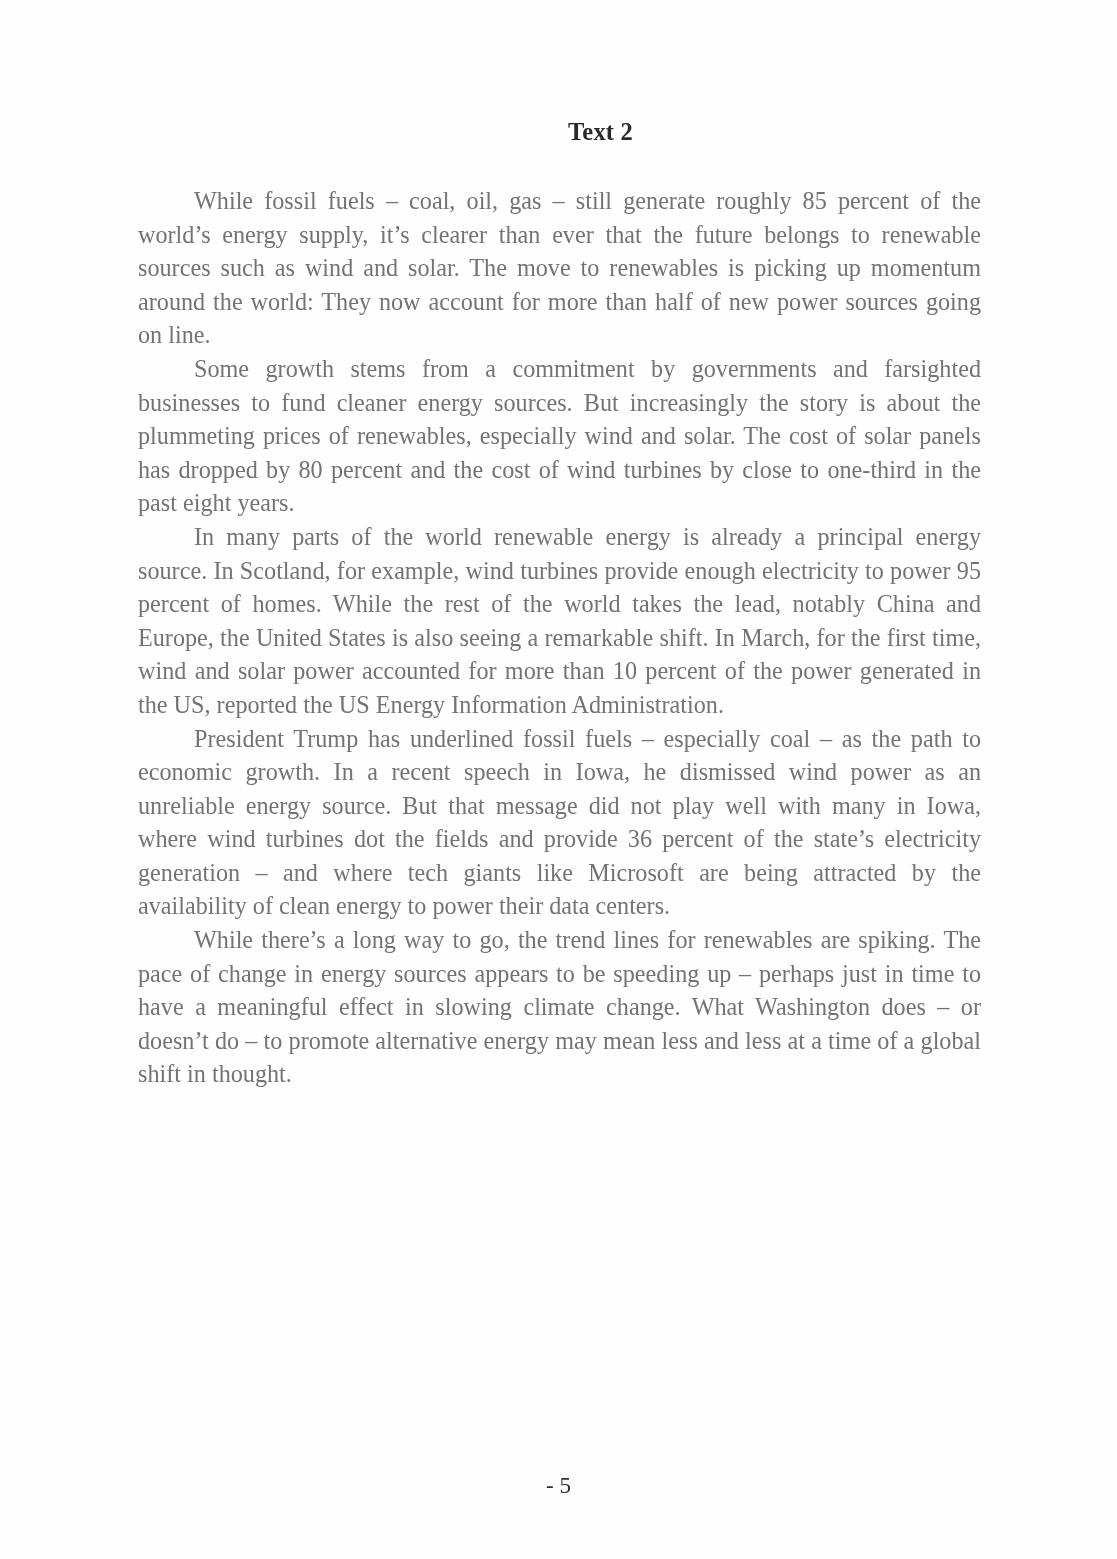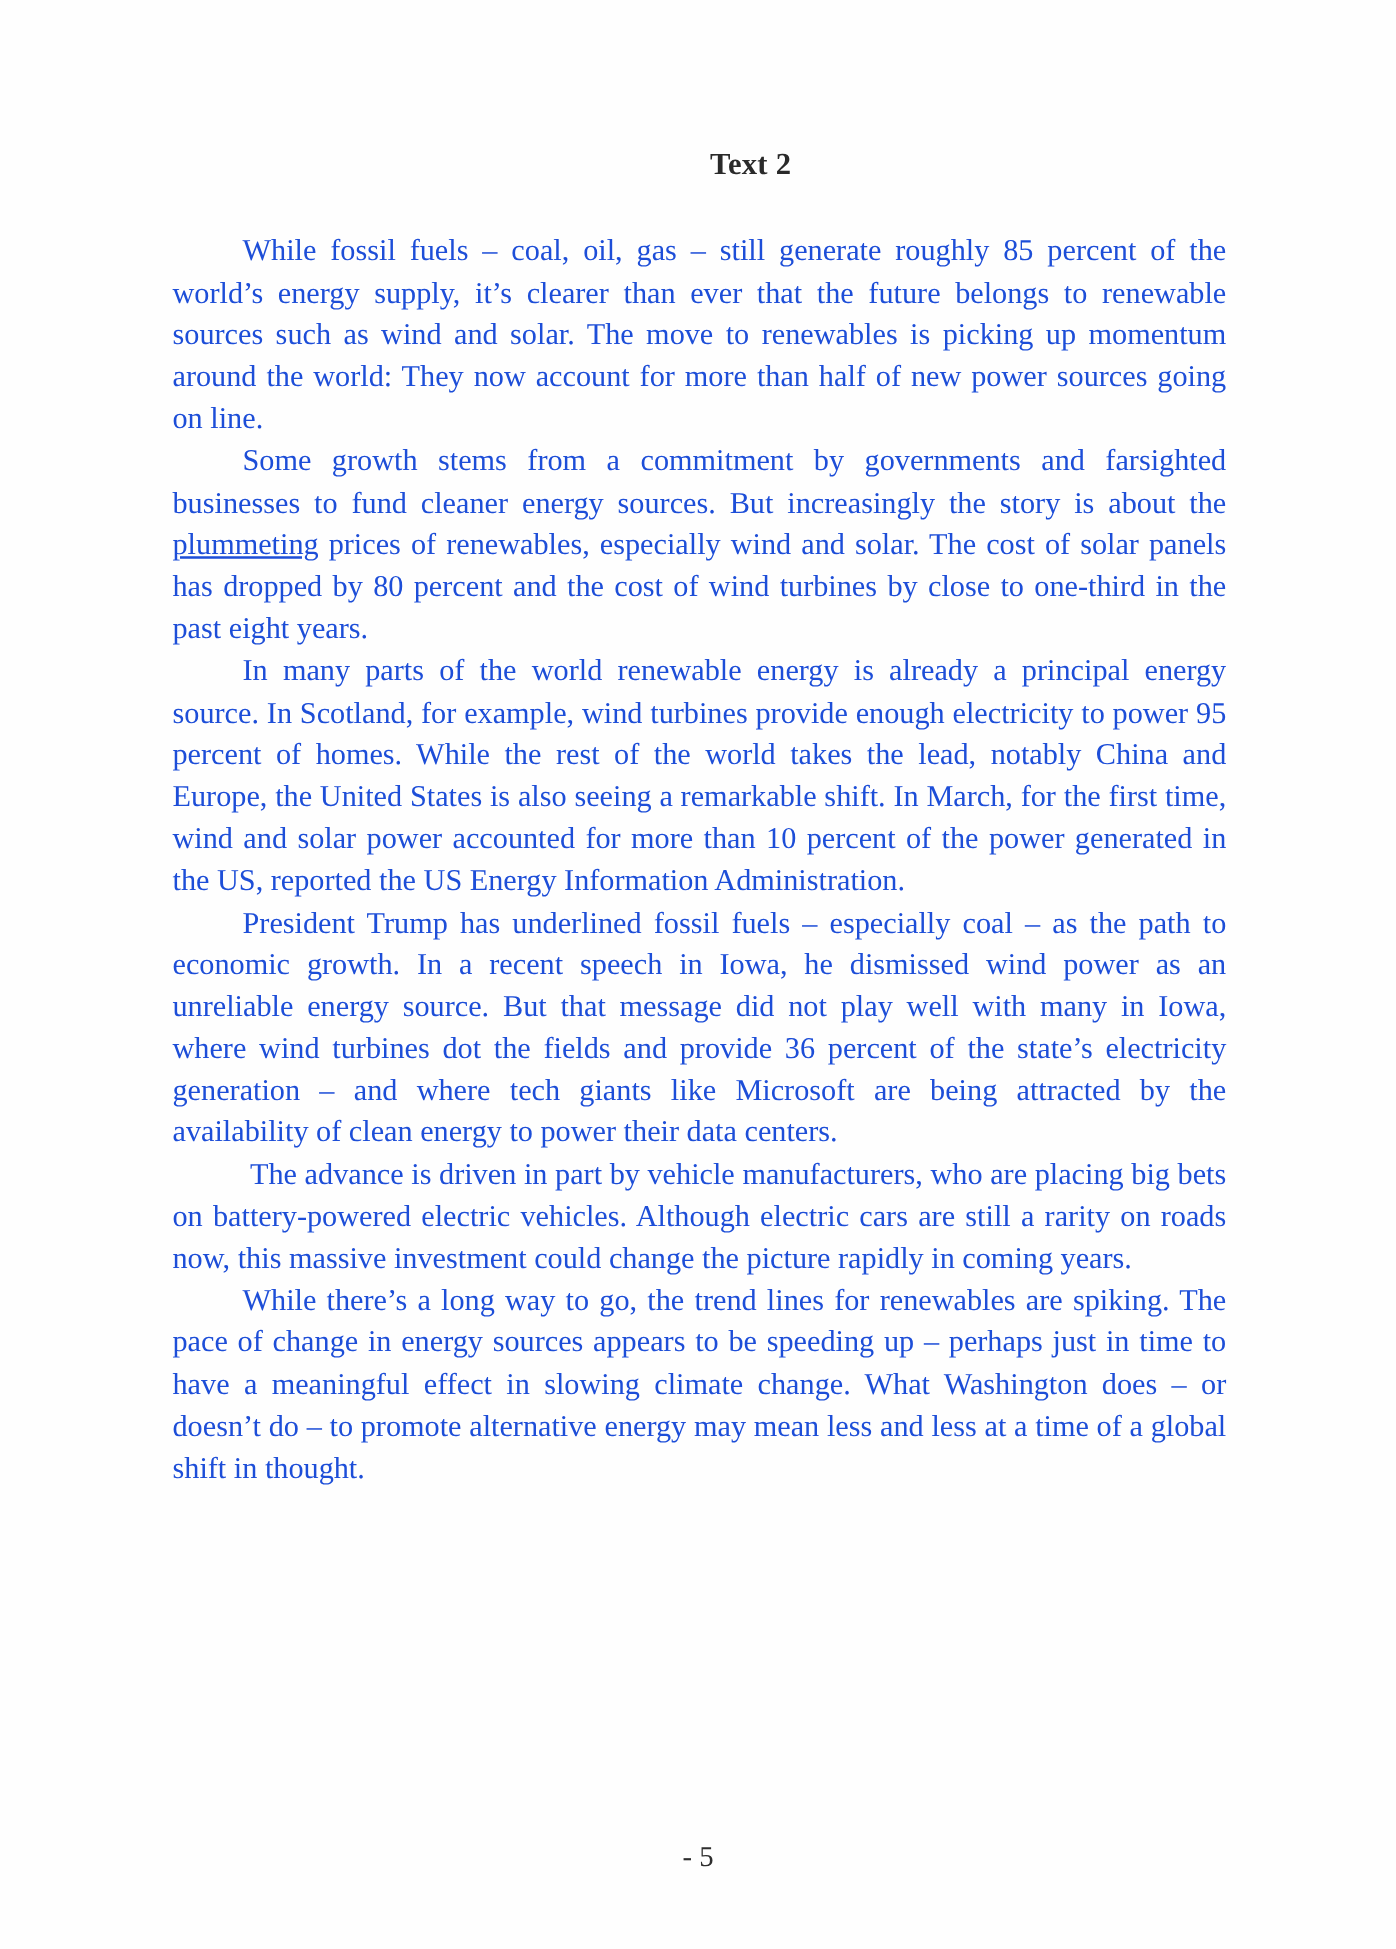--- a/index.html
+++ b/index.html
@@ -44,32 +44,31 @@
     left: 138px;
     width: 843px;
   }
 
   .para {
     margin: 0;
     text-align: justify;
     text-justify: inter-word;
     font-size: 24.2px;
     line-height: 33.6px;
-    color: #1d4ed8;
+    color: #737373;
     text-indent: 56px;
     hyphens: none;
     -webkit-hyphens: none;
   }
 
   .para.indent-wide {
     text-indent: 62px;
   }
 
   .para .u {
-    text-decoration: underline;
     text-underline-offset: 2px;
   }
 
   .page-footer {
     position: absolute;
     top: 1473px;
     left: 0;
     width: 1117px;
     text-align: center;
     font-size: 23px;
@@ -87,21 +86,20 @@
 
     <p class="para">While fossil fuels – coal, oil, gas – still generate roughly 85 percent of the world’s energy supply, it’s clearer than ever that the future belongs to renewable sources such as wind and solar. The move to renewables is picking up momentum around the world: They now account for more than half of new power sources going on line.</p>
 
     <p class="para"><span> Some growth stems from a commitment by governments and farsighted businesses to fund cleaner energy sources. But increasingly the story is about the </span><span class="u">plummeting</span><span> prices of renewables, especially wind and solar. The cost of solar panels has dropped by 80 percent and the cost of wind turbines by close to one-third in the past eight years.</span></p>
 
     <p class="para">In many parts of the world renewable energy is already a principal energy source. In Scotland, for example, wind turbines provide enough electricity to power 95 percent of homes. While the rest of the world takes the lead, notably China and Europe, the United States is also seeing a remarkable shift. In March,  for the first time, wind and solar power accounted for more than 10 percent of the power generated in the US, reported the US Energy Information Administration.</p>
 
     <p class="para">President Trump has underlined fossil fuels – especially coal – as the path to economic growth. In a recent speech in Iowa, he dismissed wind power as an unreliable energy source. But that message did not play well with many in Iowa, where wind turbines dot the fields and provide 36 percent of the state’s electricity generation – and where tech giants like Microsoft are being attracted by the availability of clean energy to power their data centers.</p>
 
 
-    <p class="para indent-wide"> The advance is driven in part by vehicle manufacturers, who are placing big bets on battery-powered electric vehicles. Although electric cars are still a rarity  on roads now, this massive investment could change the picture rapidly in coming years.</p>
 
     <p class="para">While there’s a long way to go, the trend lines for renewables are spiking. The pace of change in energy sources appears to be speeding up – perhaps just in time to have a meaningful effect in slowing climate change. What Washington does –  or doesn’t do  – to promote alternative energy may  mean less and less at a time of  a global shift in thought.</p>
 
   </div>
 
   <div class="page-footer">- 5</div>
 
 </div>
 
 </body></html>

